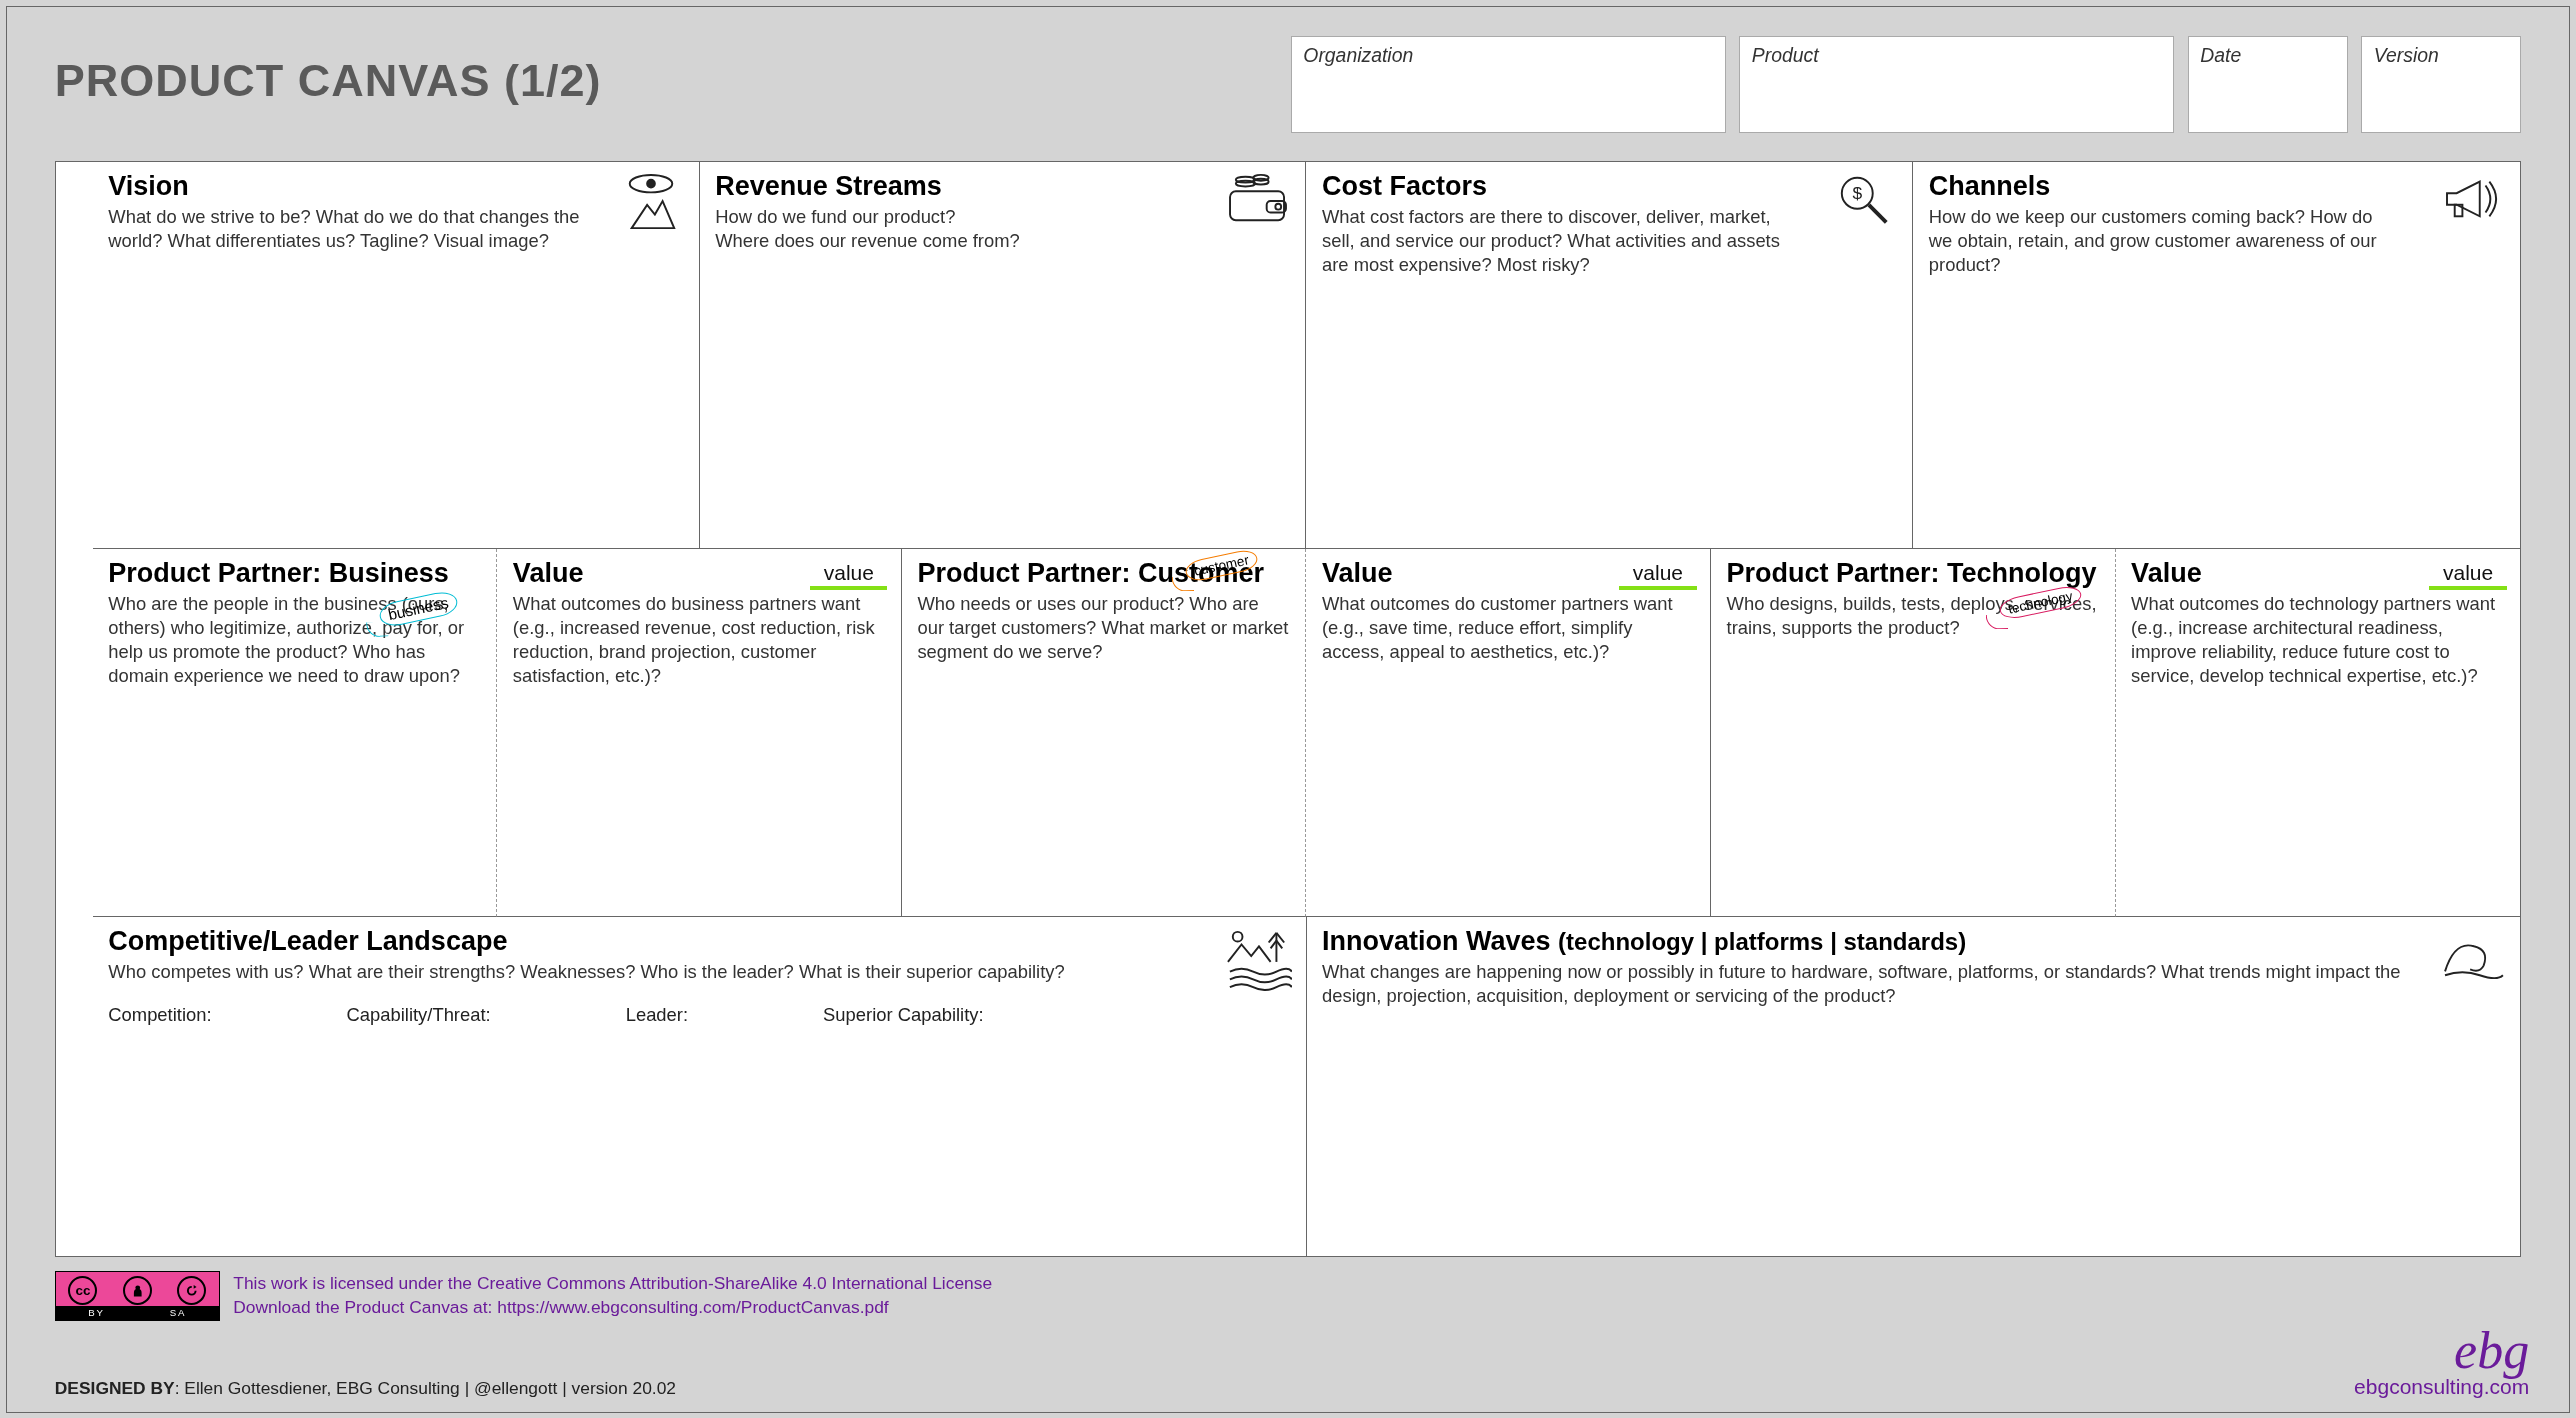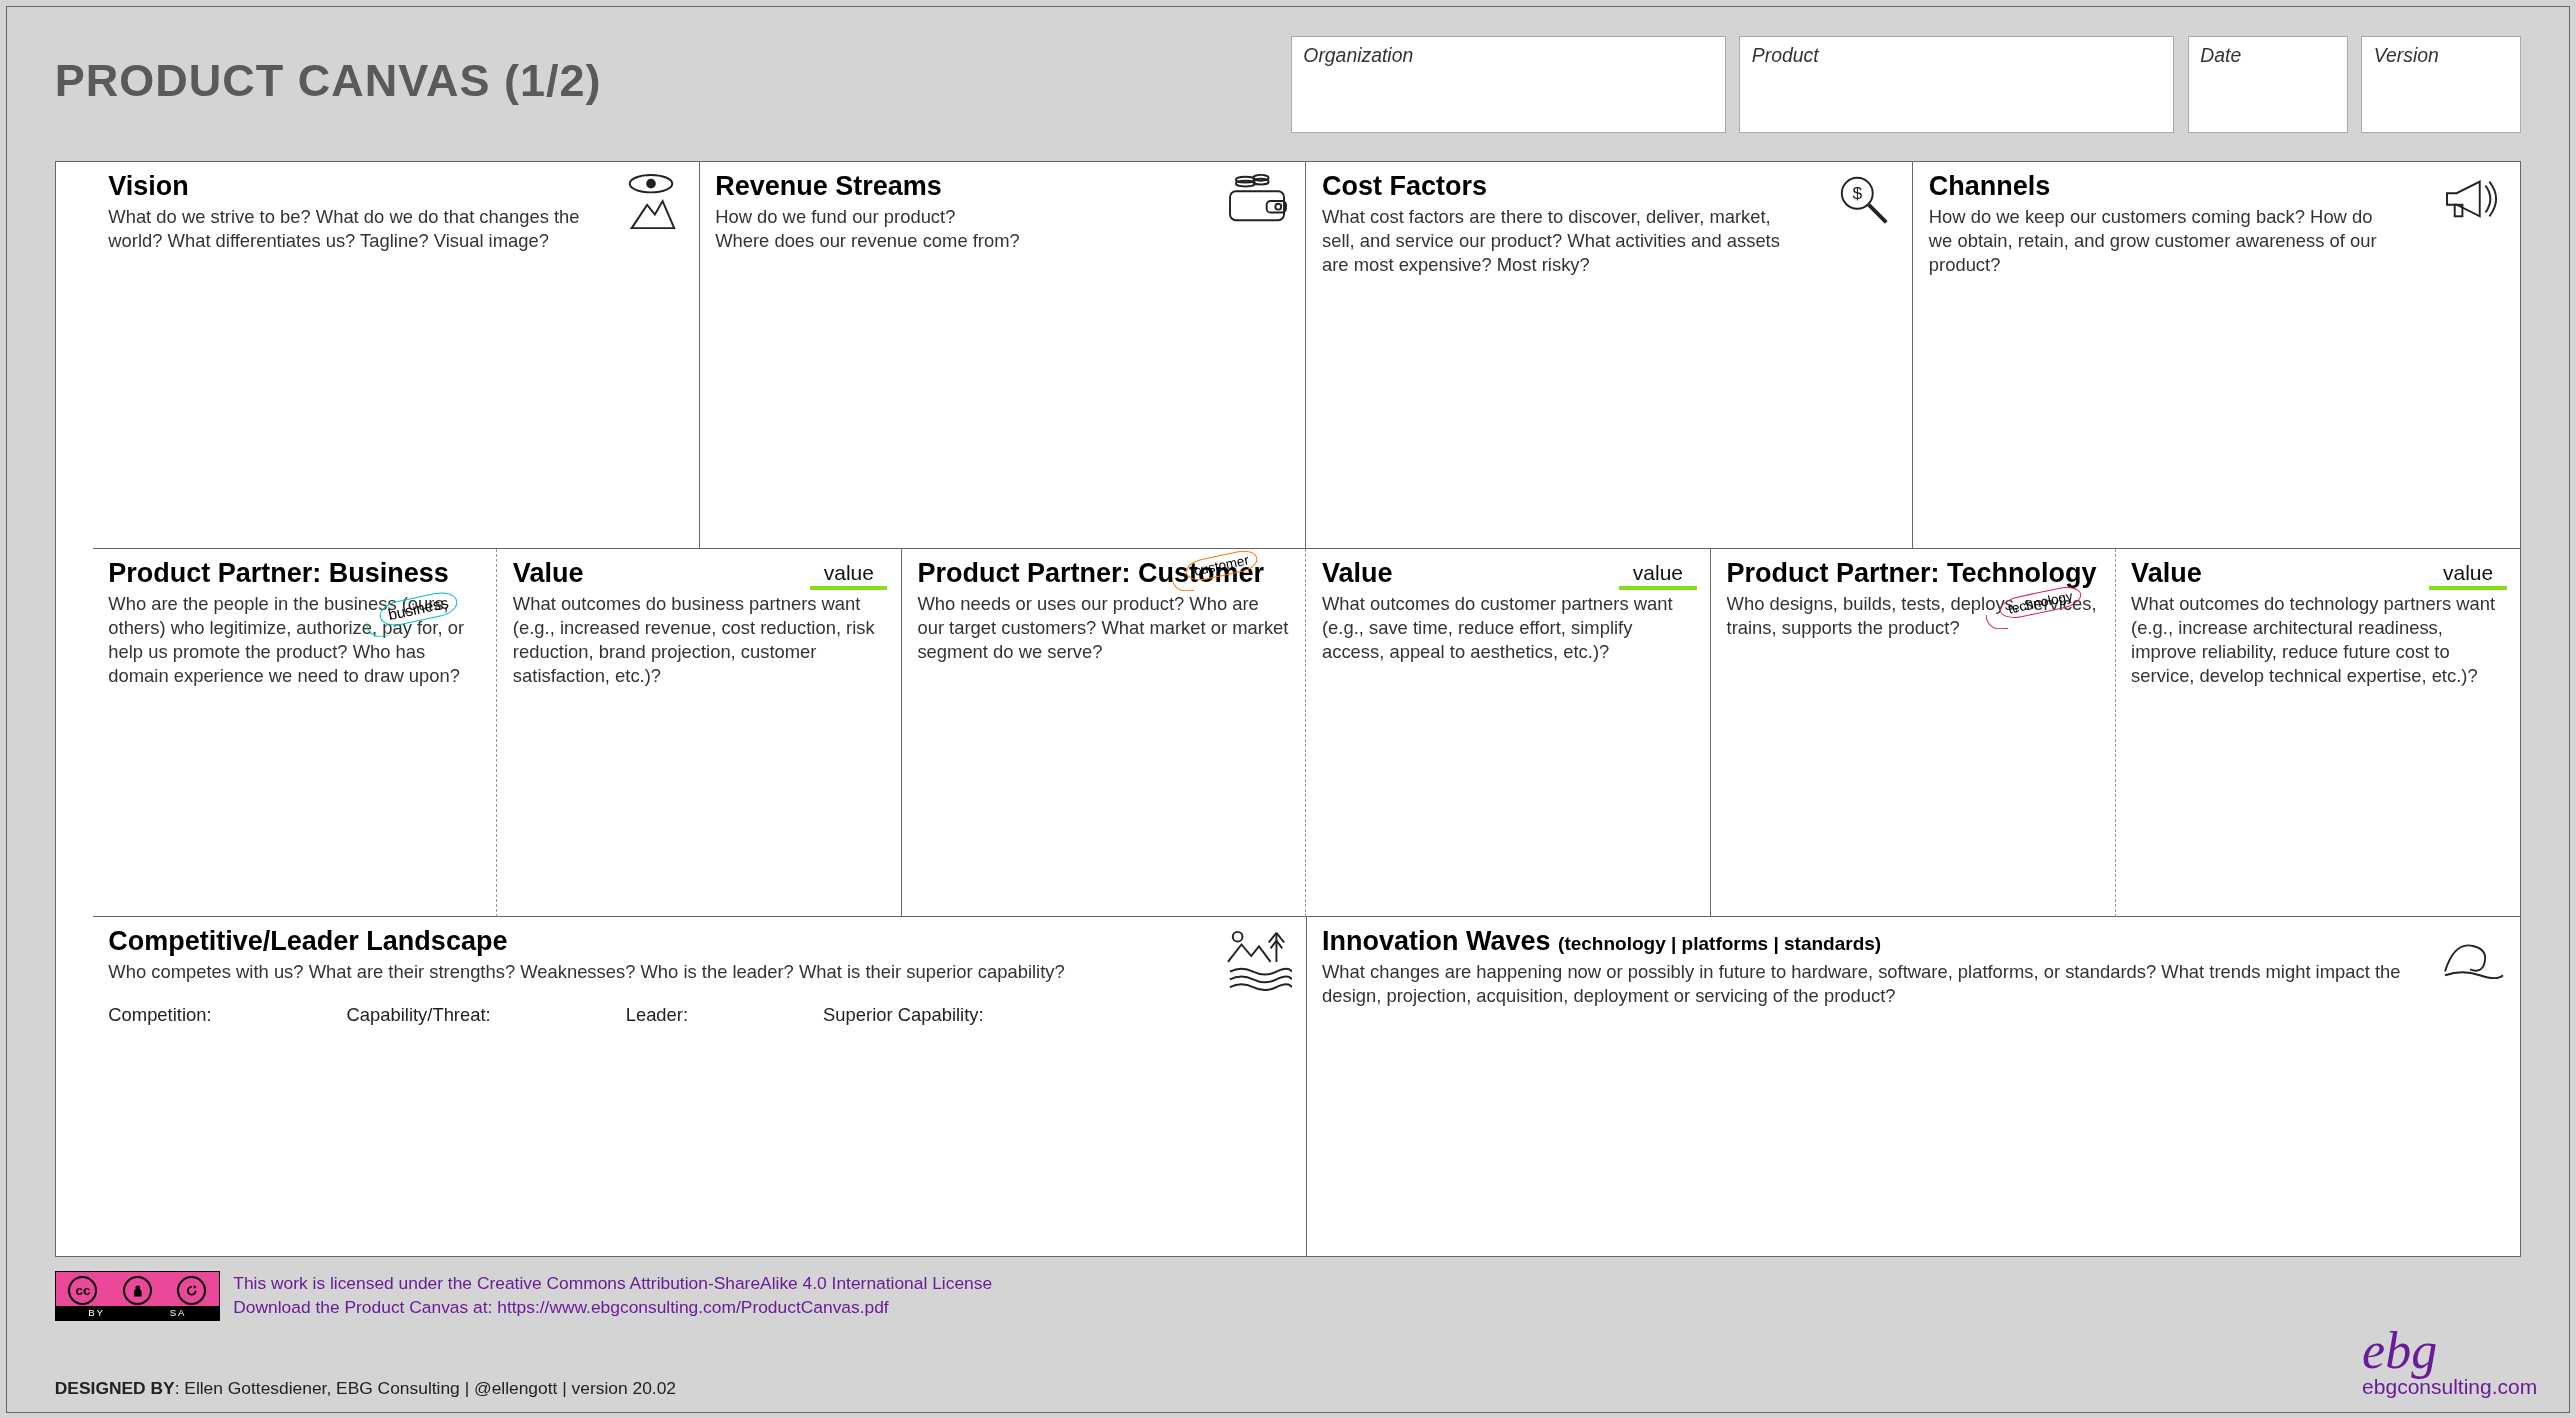--- a/index.html
+++ b/index.html
@@ -84,21 +84,21 @@
   .row-bottom .c2 { width: 50%; }
 
   .cell-title {
     font-size: 27px;
     font-weight: bold;
     color: #000;
     margin-bottom: 3.9px;
     line-height: 1.1;
   }
   .cell-title .subtitle {
-    font-size: 19px;
+    font-size: 24px;
     font-weight: bold;
   }
   .cell-desc {
     font-size: 18.4px;
     color: #333;
     line-height: 1.3;
     max-width: 82%;
   }
 
   .icon-slot {
@@ -227,21 +227,22 @@
     bottom: 13.5px;
     left: 48px;
     font-size: 17.4px;
     color: #222;
   }
   .designed-by .label { font-weight: bold; }
 
   .ebg-logo {
     position: absolute;
     bottom: 13.5px;
-    right: 32px;
+    right: 40px;
+    text-align: right;
     color: #6a1b9a;
   }
   .ebg-logo .script {
     font-size: 52px;
     font-style: italic;
     font-family: "Brush Script MT", cursive;
     line-height: 0.9;
   }
   .ebg-logo .url {
     font-size: 21px;

